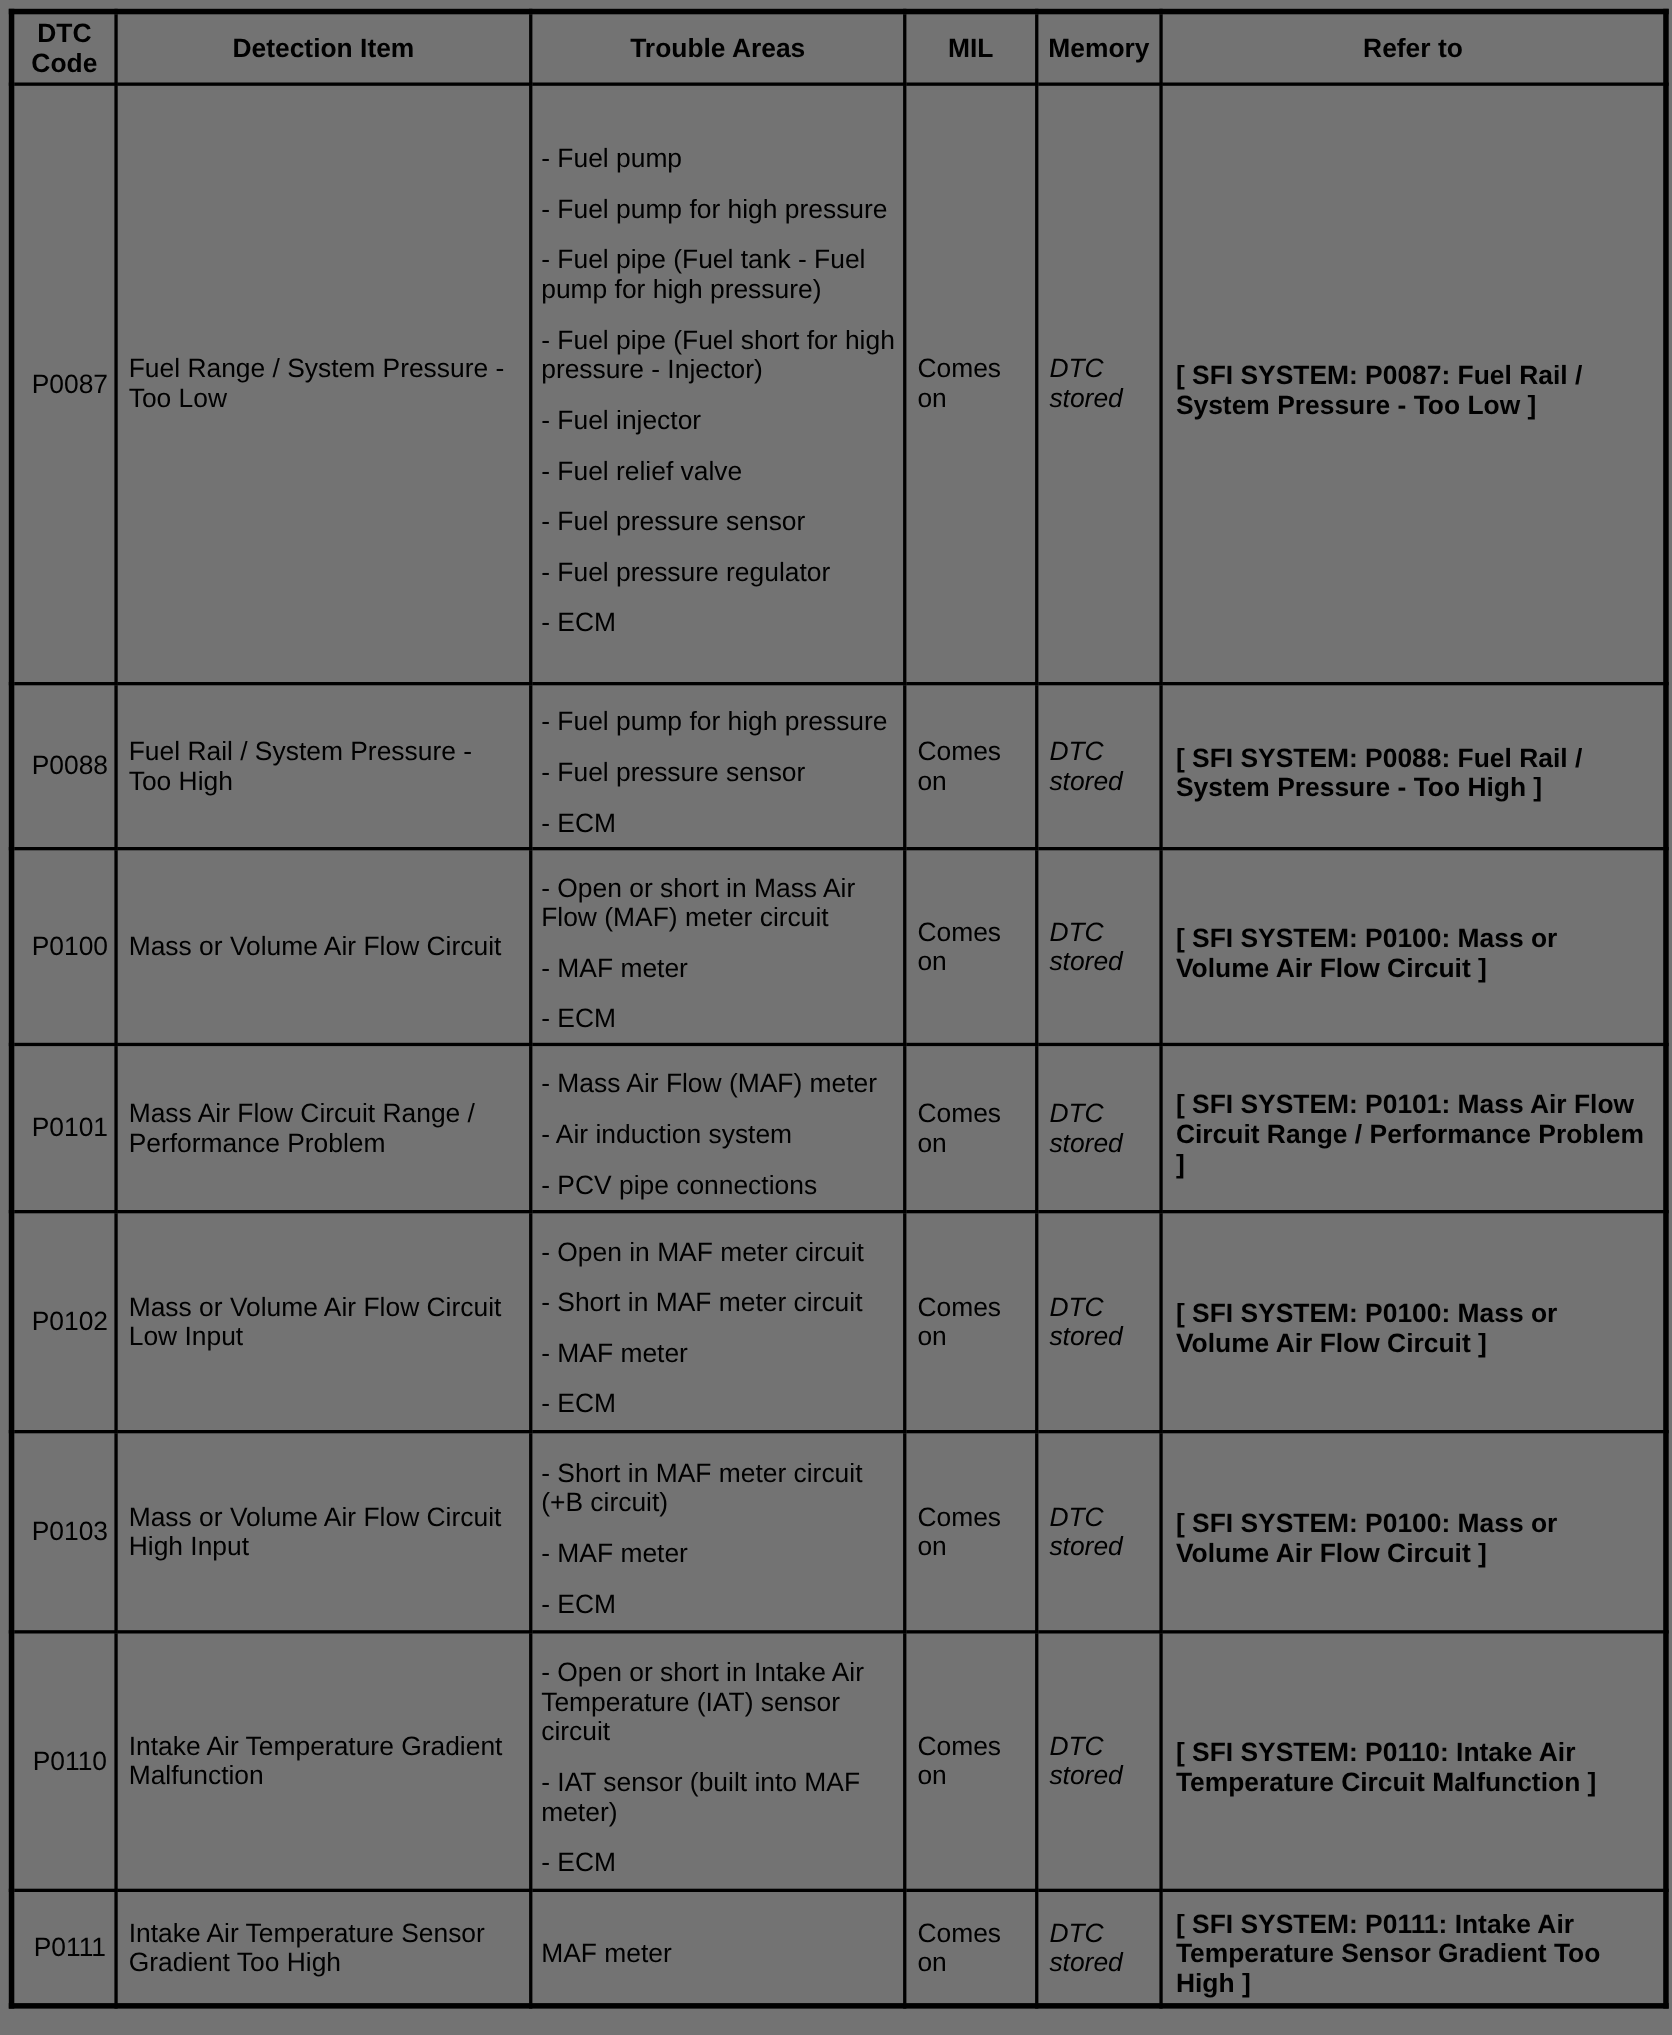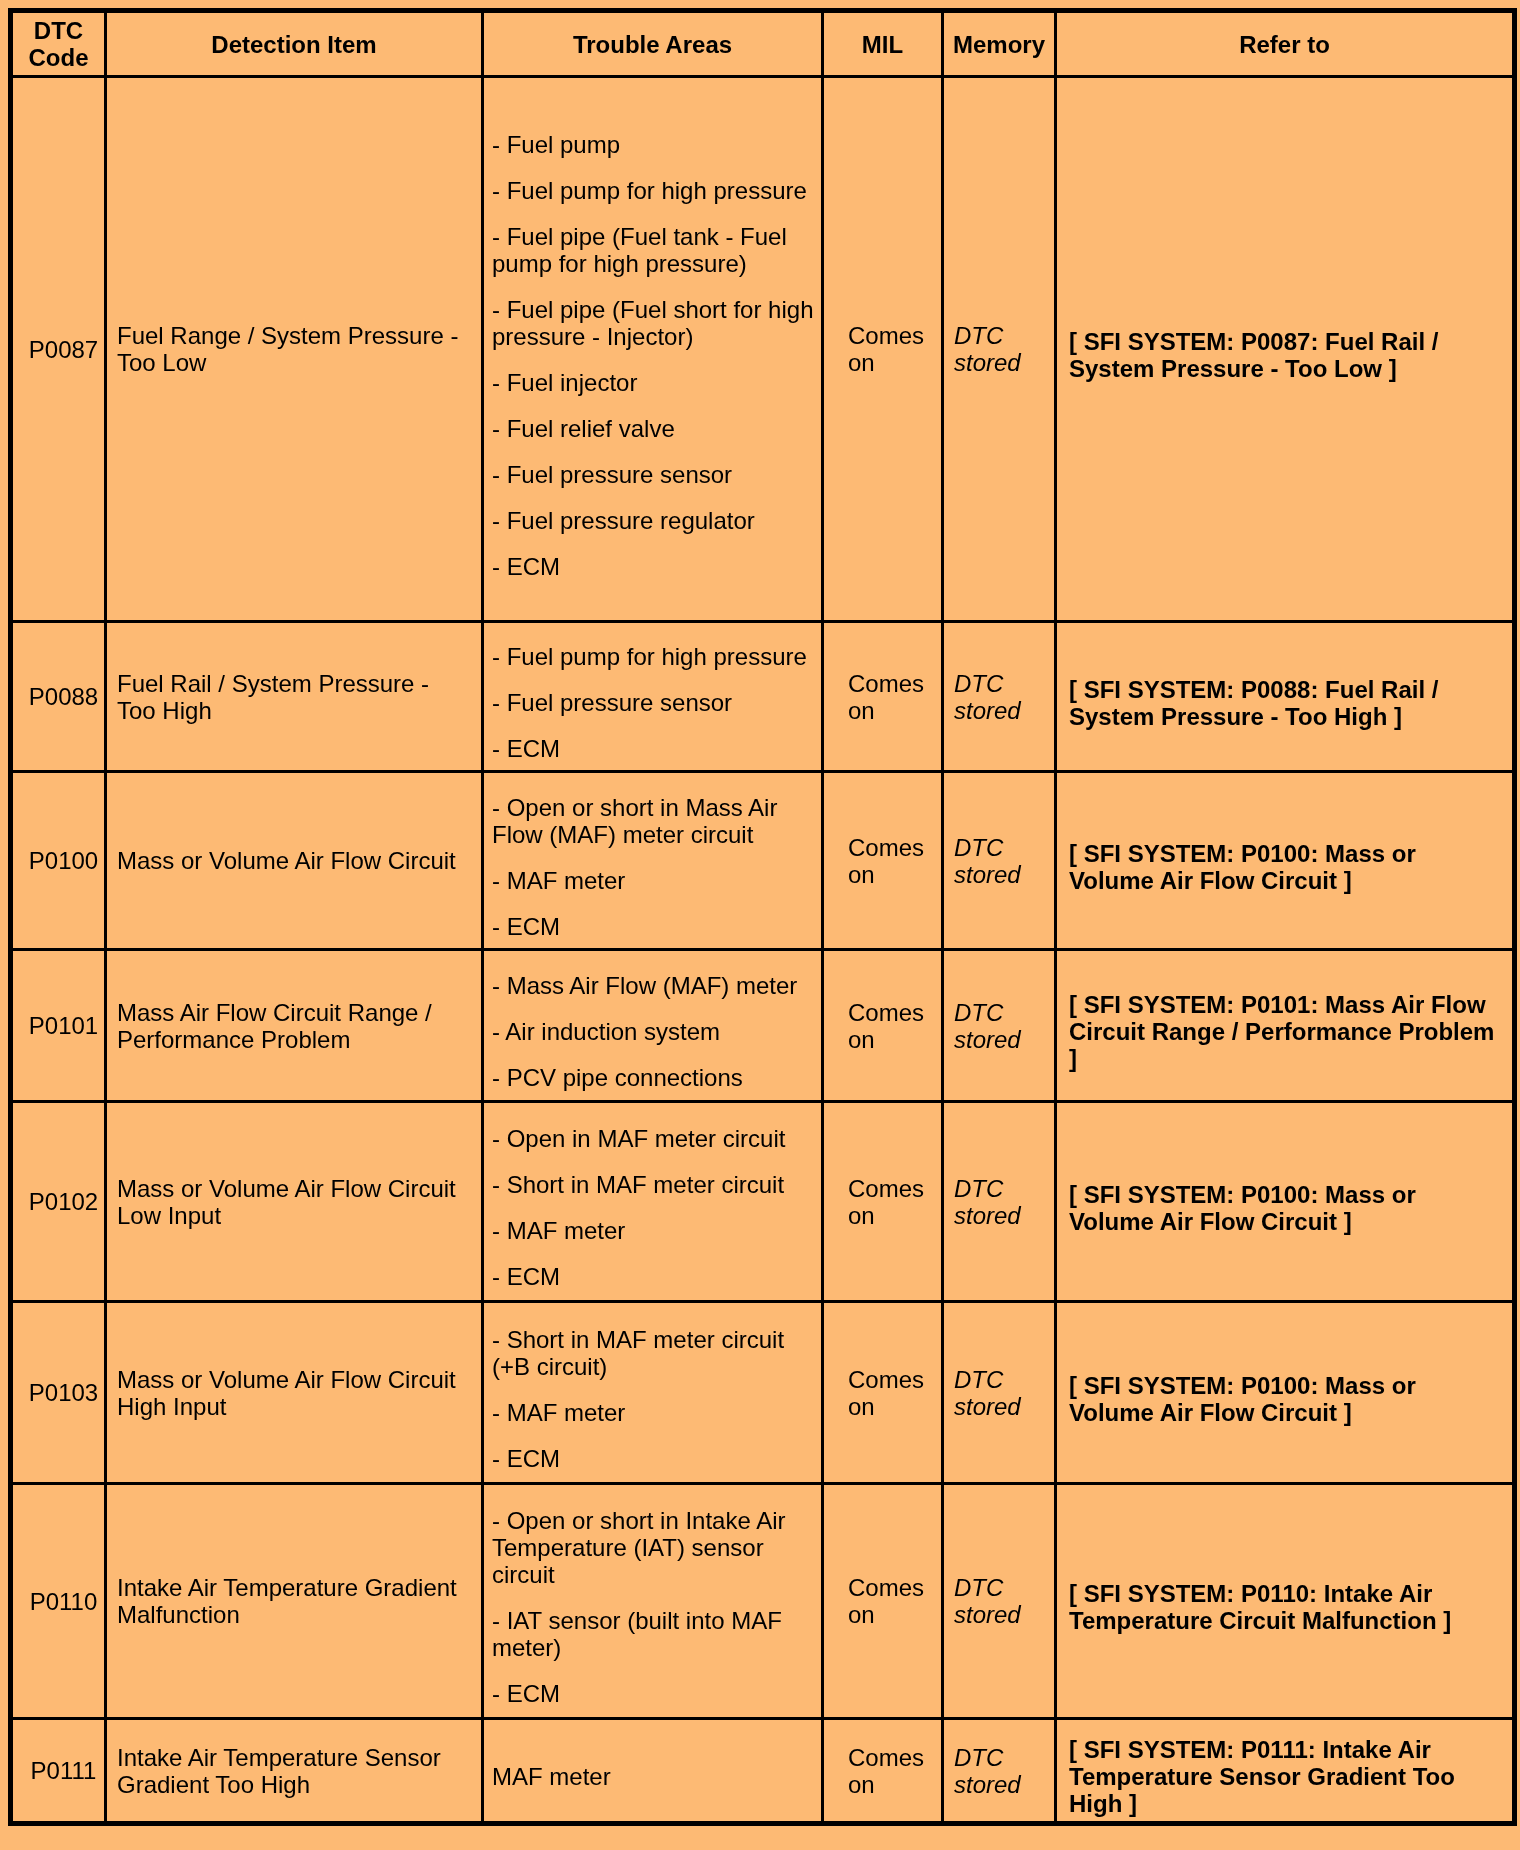--- a/index.html
+++ b/index.html
@@ -5,21 +5,21 @@
   html, body {
     margin: 0;
     padding: 0;
     background: #ffffff;
     color: #000000;
     font-family: "Liberation Sans", "DejaVu Sans", sans-serif;
   }
   .page {
     width: 1520px;
     height: 1850px;
-    background: #fdba74;
+    background: #737373;
     box-sizing: border-box;
     padding: 8px;
   }
   table.dtc {
     border-collapse: collapse;
     table-layout: fixed;
     width: 1504px;
     border: 5px solid #000000;
   }
   table.dtc th, table.dtc td {
@@ -33,21 +33,21 @@
   thead th {
     font-weight: bold;
     text-align: center;
     padding: 4px 2px;
     border-bottom: 5px solid #000000;
     height: 55px;
   }
   td.code   { padding: 4px 4px 4px 14px; text-align: center; }
   td.det    { padding: 4px 8px 4px 10px; }
   td.trb    { padding: 6px 4px 6px 8px; }
-  td.mil    { padding: 4px 6px 4px 24px; }
+  td.mil    { padding: 4px 6px 4px 10px; }
   td.mem    { padding: 4px 4px 4px 10px; font-style: italic; }
   td.ref    { padding: 16px 8px 4px 12px; font-weight: bold; }
   td.trb p  { margin: 12px 0 19px 0; }
   td.trb p:last-child { margin-bottom: 0; }
   tr.r0 { height: 545px; }
   tr.r1 { height: 150px; }
   tr.r2 { height: 178px; }
   tr.r3 { height: 152px; }
   tr.r4 { height: 200px; }
   tr.r5 { height: 182px; }

